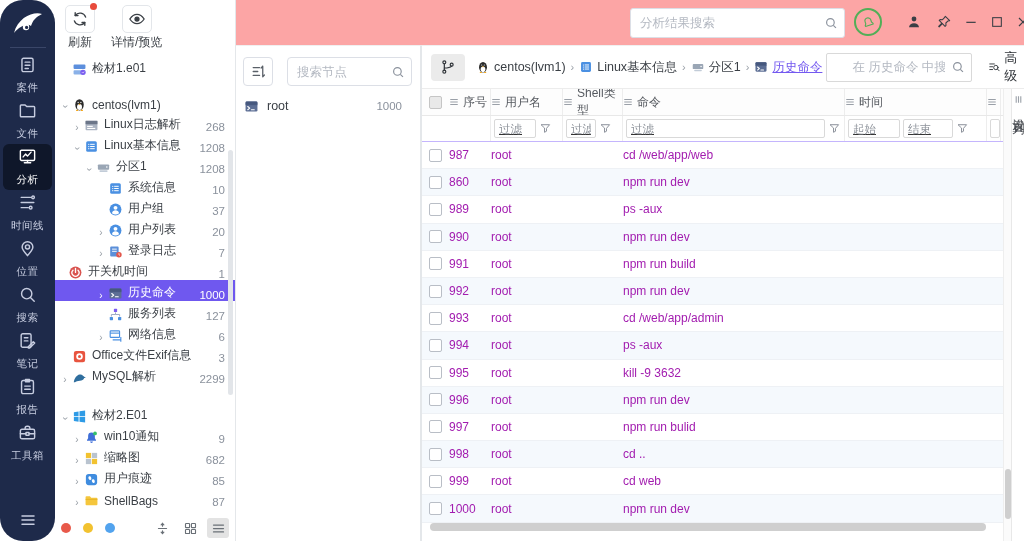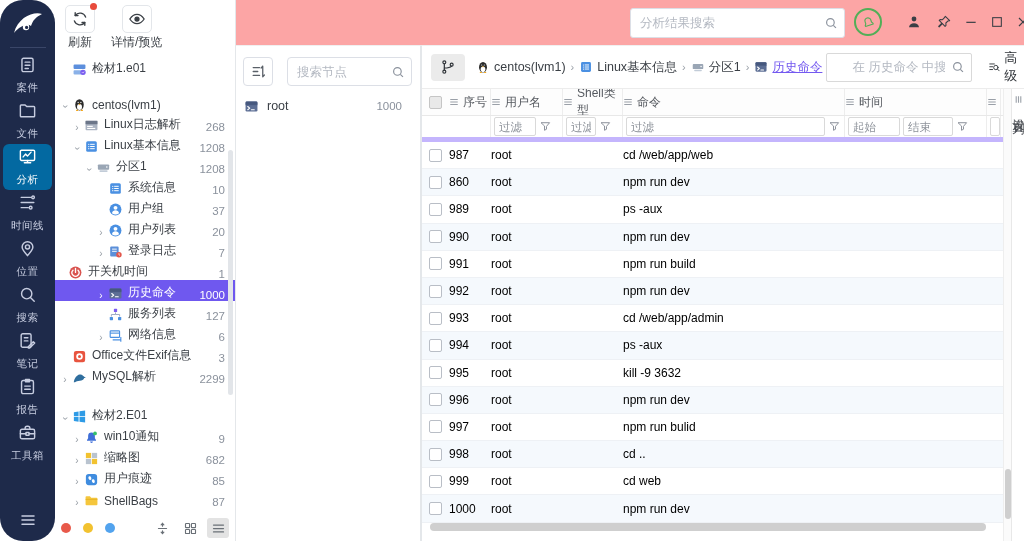--- a/index.html
+++ b/index.html
@@ -9,21 +9,21 @@
 
   
   .sidebar { position:absolute; left:0; top:0; width:55px; height:541px; background:#1e2a4a; z-index:5;border-radius:23px; }
   .logo { display:flex; justify-content:center; padding-top:9px; }
   .logo svg { width:32px; height:30px; }
   .logo-divider { width:36px; height:1px; background:#3a4668; margin:8px auto 4px; }
   .nav-item { width:55px; height:46px; display:flex; flex-direction:column; align-items:center;
     justify-content:center; gap:3px; color:#c7cde0; cursor:pointer; }
   .nav-item svg { width:19px; height:19px; }
   .nav-item .nav-lbl { font-size:10.5px; letter-spacing:0.5px; }
-  .nav-item.active { background:#0369a1; color:#fff; border-radius:6px; width:49px; margin:0 3px; }
+  .nav-item.active { background:#0f172a; color:#fff; border-radius:6px; width:49px; margin:0 3px; }
   .sidebar-bottom { position:absolute; bottom:8px; left:0; width:55px; display:flex; justify-content:center; color:#c7cde0; }
   .sidebar-bottom svg { width:18px; height:18px; }
 
   
   .tree-panel { position:absolute; left:55px; top:0; width:181px; height:541px; background:#fff; border-right:1px solid #e4e7ea; }
   .tree-toolbar { height:52px; display:flex; align-items:flex-start; padding:5px 0 0 10px; gap:16px; }
   .tool-btn { display:flex; flex-direction:column; align-items:center; gap:1px; cursor:pointer; }
   .tool-ic { position:relative; width:30px; height:28px; border:1px solid #e3e6ea; border-radius:5px;
     display:flex; align-items:center; justify-content:center; color:#3a3f45; }
   .tool-ic svg { width:18px; height:18px; }
@@ -99,28 +99,28 @@
   .adv-btn { display:flex; align-items:center; gap:4px; margin-left:16px; font-size:13px; color:#2f3338; cursor:pointer; }
   .adv-btn svg { width:16px; height:16px; color:#2f3338; }
 
   .tgrid { display:grid; grid-template-columns:62px 72px 60px 222px 142px 14px; padding-left:7px; }
   .thead { height:27px; border-bottom:1px solid #e8e8e8; background:#fdfdfd; }
   .thead .hc { display:flex; align-items:center; gap:4px; font-size:12px; color:#55595f; border-right:1px solid #ededed; overflow:hidden; }
   .hmenu { width:10px; height:10px; flex:none; color:#9aa0a8; }
   .hmenu svg { width:10px; height:10px; display:block; }
   .cb { width:13px; height:13px; border:1px solid #b9bec6; border-radius:2px; background:#fff; flex:none; cursor:pointer; }
   .cb.head { background:#e9e9e9; border-color:#c5c5c5; margin-right:3px; }
-  .tfilter { height:26px; border-bottom:5px solid #c4b5fd; }
+  .tfilter { height:26px; border-bottom:1px solid #c4b5fd;text-decoration:underline; }
   .tfilter .fc { display:flex; align-items:center; gap:3px; padding:0 3px; border-right:1px solid #ededed; overflow:hidden; }
   .tfilter input { height:19px; border:1px solid #d9d9d9; border-radius:2px; font-size:11.5px;
     padding:0 4px; color:#555; min-width:0; outline:none; font-family:inherit; }
   .tfilter input::placeholder { color:#8e939b; }
   .funnel { width:13px; height:13px; color:#8a8f99; flex:none; cursor:pointer; }
   .funnel svg { width:13px; height:13px; display:block; }
-  .tbody .trow { height:27.2px; border-bottom:1px solid #eef1f5; font-size:12px; color:#000000; }
+  .tbody .trow { height:27.2px; border-bottom:1px solid #eef1f5; font-size:12px; color:#a21caf; }
   .tbody .trow:nth-child(even) { background:#f5f9fd; }
   .tbody .tc { display:flex; align-items:center; gap:7px; overflow:hidden; white-space:nowrap; }
   .hscroll { position:absolute; left:0; top:477px; width:581px; height:9px; }
   .hthumb { position:absolute; left:8px; width:556px; height:8px; background:#cfcfcf; border-radius:4px; cursor:pointer; }
   .vscroll { position:absolute; left:581px; top:43px; width:8px; bottom:0; background:#fbfbfb; border-left:1px solid #eee; }
   .vthumb { position:absolute; left:1px; top:380px; width:6px; height:50px; background:#cfcfcf; border-radius:3px; cursor:pointer; }
   .col-strip { position:absolute; left:589px; top:43px; right:0; bottom:0; border-left:1px solid #e8e8e8;
     display:flex; flex-direction:column; align-items:center; padding-top:5px; background:#fff; }
   .grip { color:#9aa0a8; cursor:pointer; }
   .grip svg { width:11px; height:11px; display:block; }

